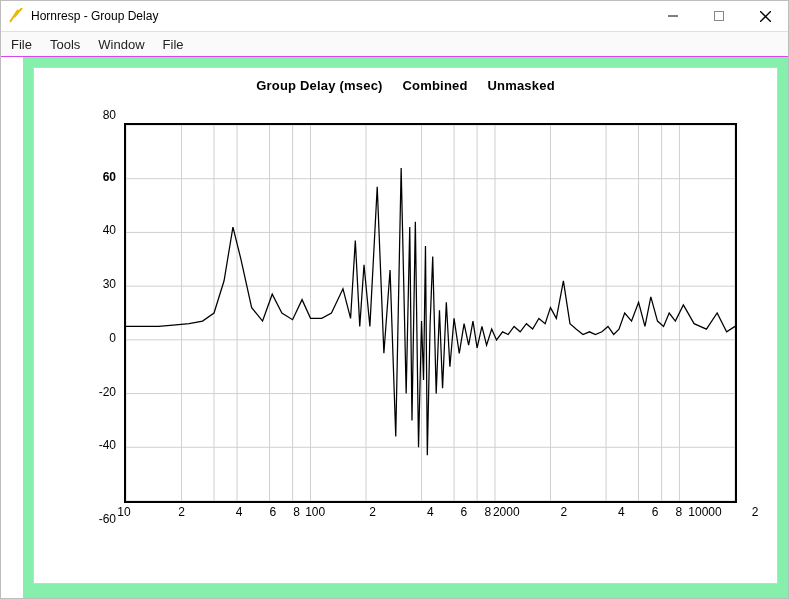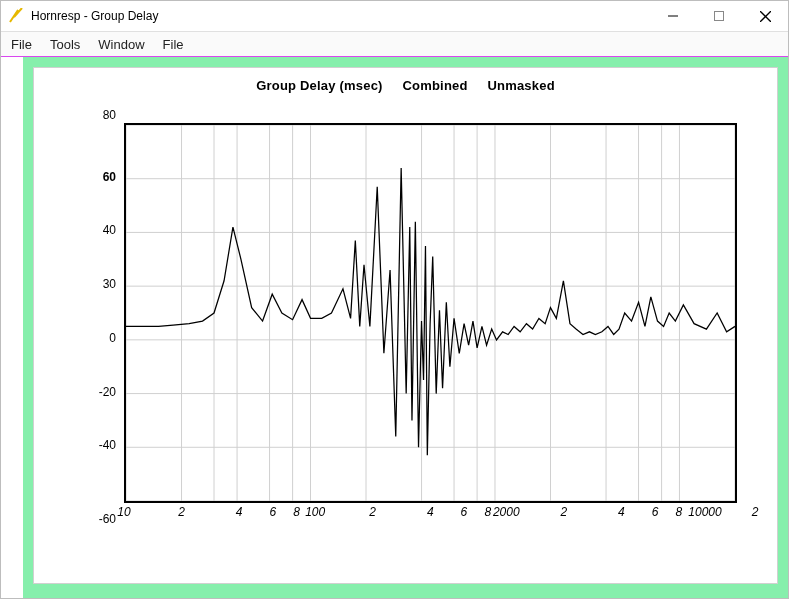--- a/index.html
+++ b/index.html
@@ -13,21 +13,21 @@
   .menubar{height:24px;display:flex;align-items:center;gap:18px;padding:0 10px;border-bottom:1px solid #d946ef;background:#fafafa;}
   .menubar .menuitem{font-size:13px;color:#222;}
   .client{flex:1 1 auto;background:#86efac;padding:10px 10px 14px 10px;position:relative;margin-left:22px;}
   .chart-wrap{width:100%;height:100%;background:#fff;border:1px solid #d0d0d0;box-sizing:border-box;position:relative;}
   .chart-title{text-align:center;font-weight:600;font-size:13px;margin-top:10px;letter-spacing:.2px;}
   .chart-title span{display:inline-block;margin:0 8px;}
   .plot-area{position:absolute;left:90px;right:40px;top:55px;bottom:80px;border:2px solid #000;box-sizing:border-box;background:#fff;}
   .grid line{stroke:#cfcfcf;stroke-width:1;}
   .curve{fill:none;stroke:#000;stroke-width:1.3;}
   .ylabel{position:absolute;left:52px;font-size:12px;text-align:right;width:30px;}
-  .xlabel{position:absolute;font-size:12px;text-align:center;transform:translateX(-50%);font-style:italic;}
+  .xlabel{position:absolute;font-size:12px;text-align:center;transform:translateX(-50%);}
   .axis-title-x{position:absolute;left:0;right:0;bottom:18px;text-align:center;font-size:13px;font-weight:600;}
 </style>
 </head>
 <body>
 
 <div class="window">
 
   <div class="titlebar">
     <span class="icon">
       <svg width="16" height="16" viewBox="0 0 16 16">

